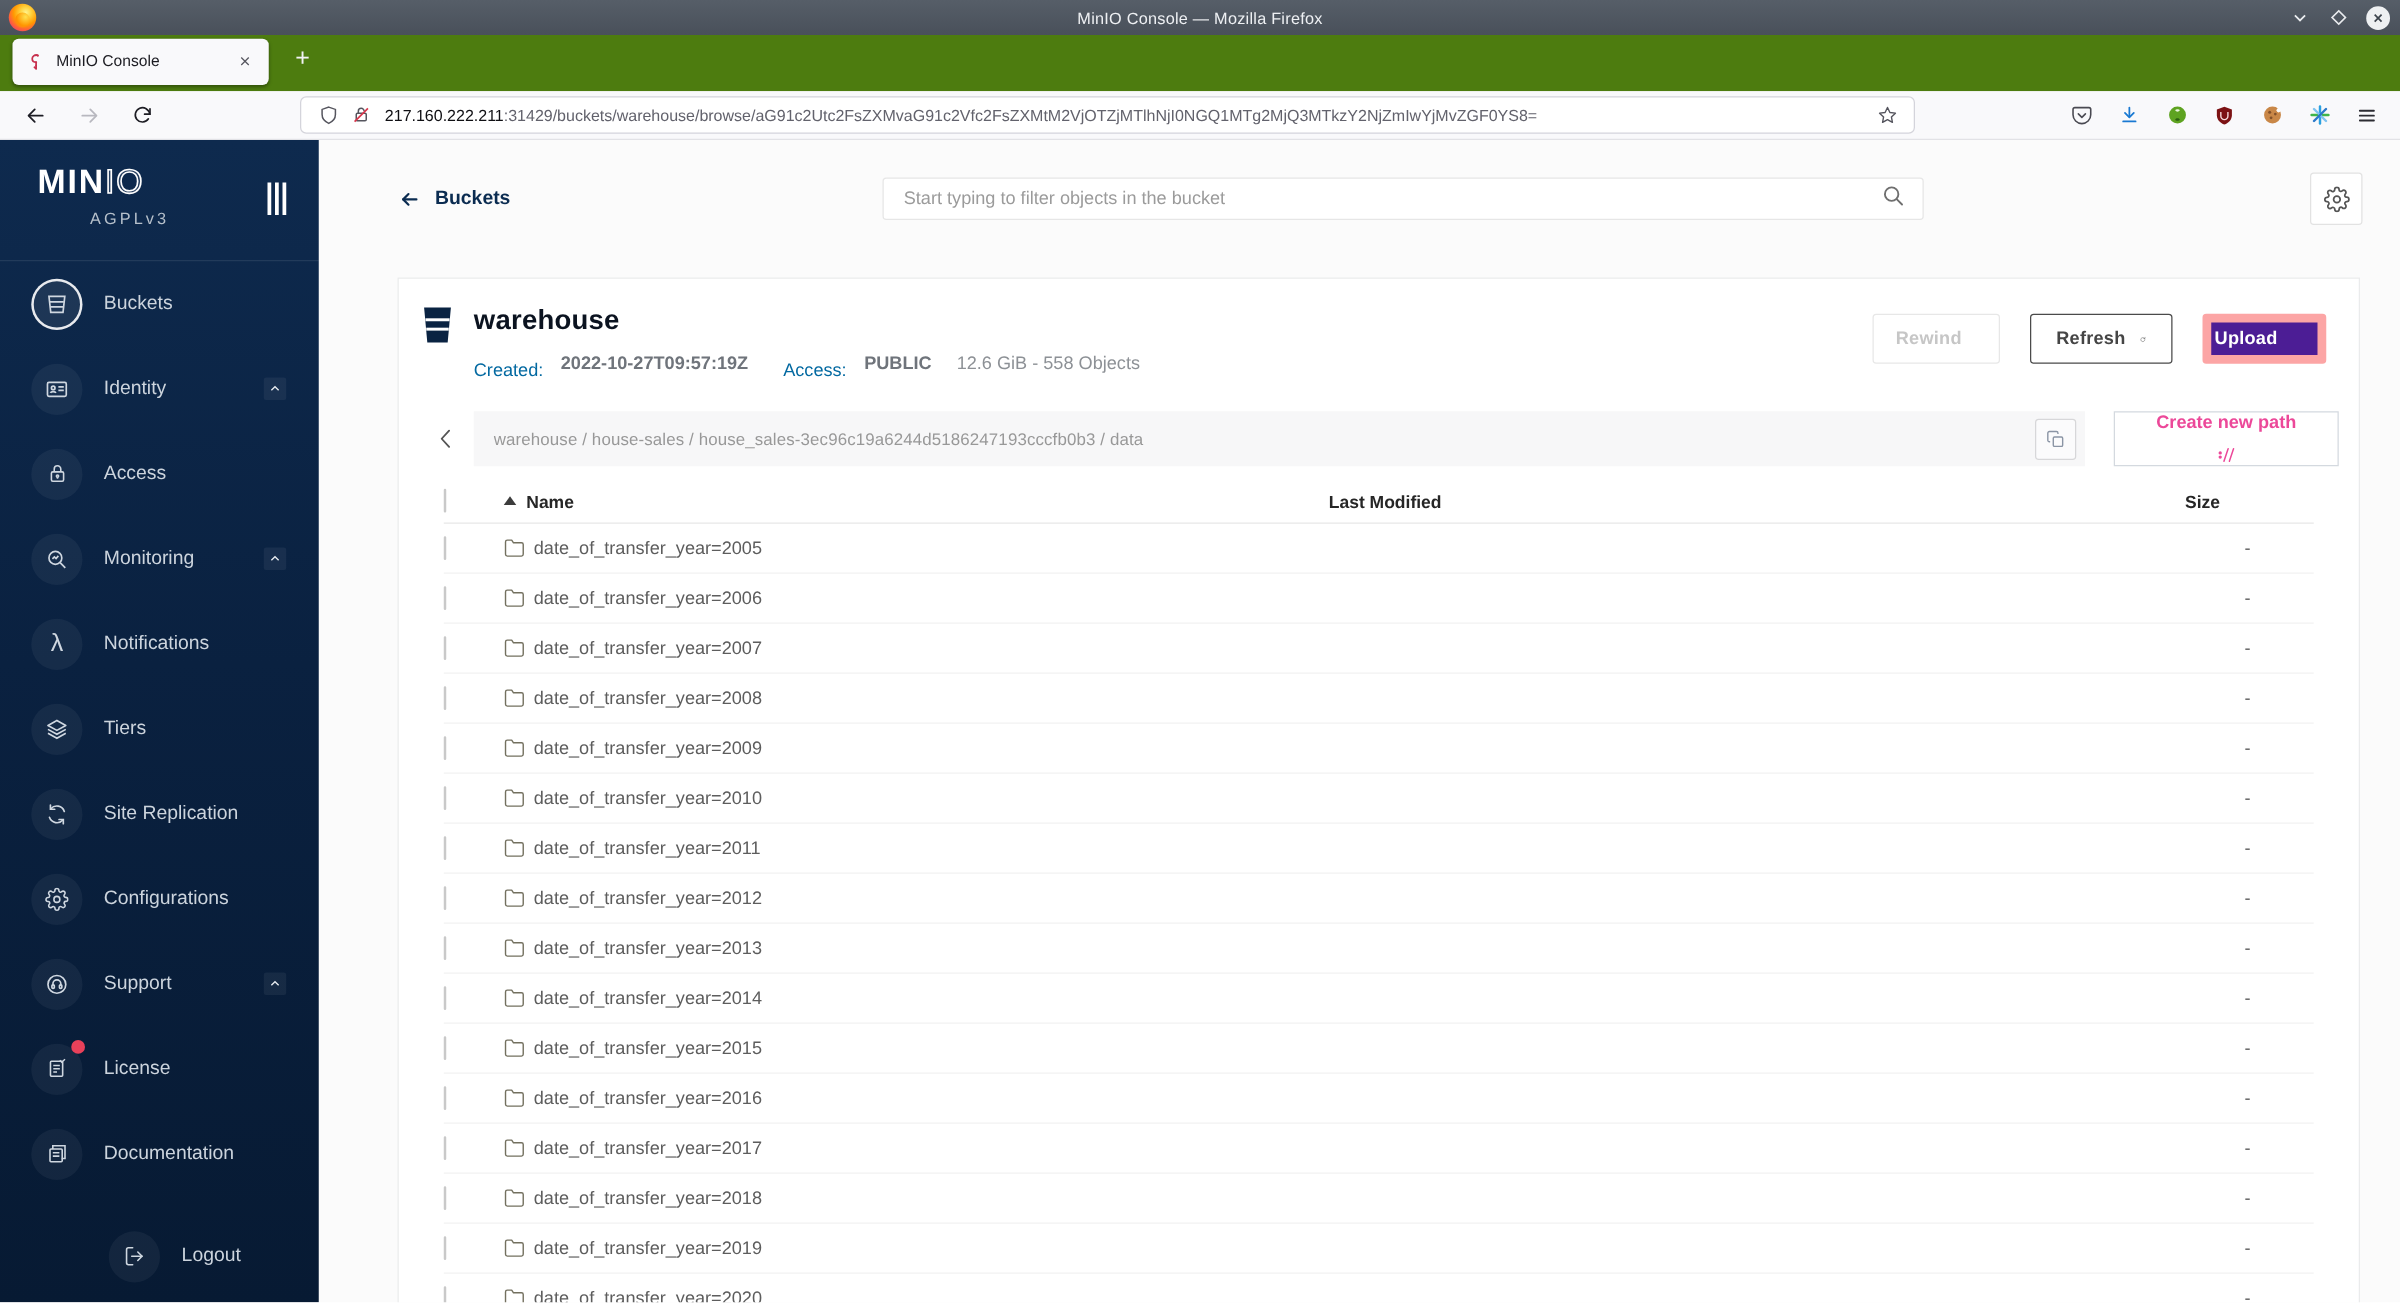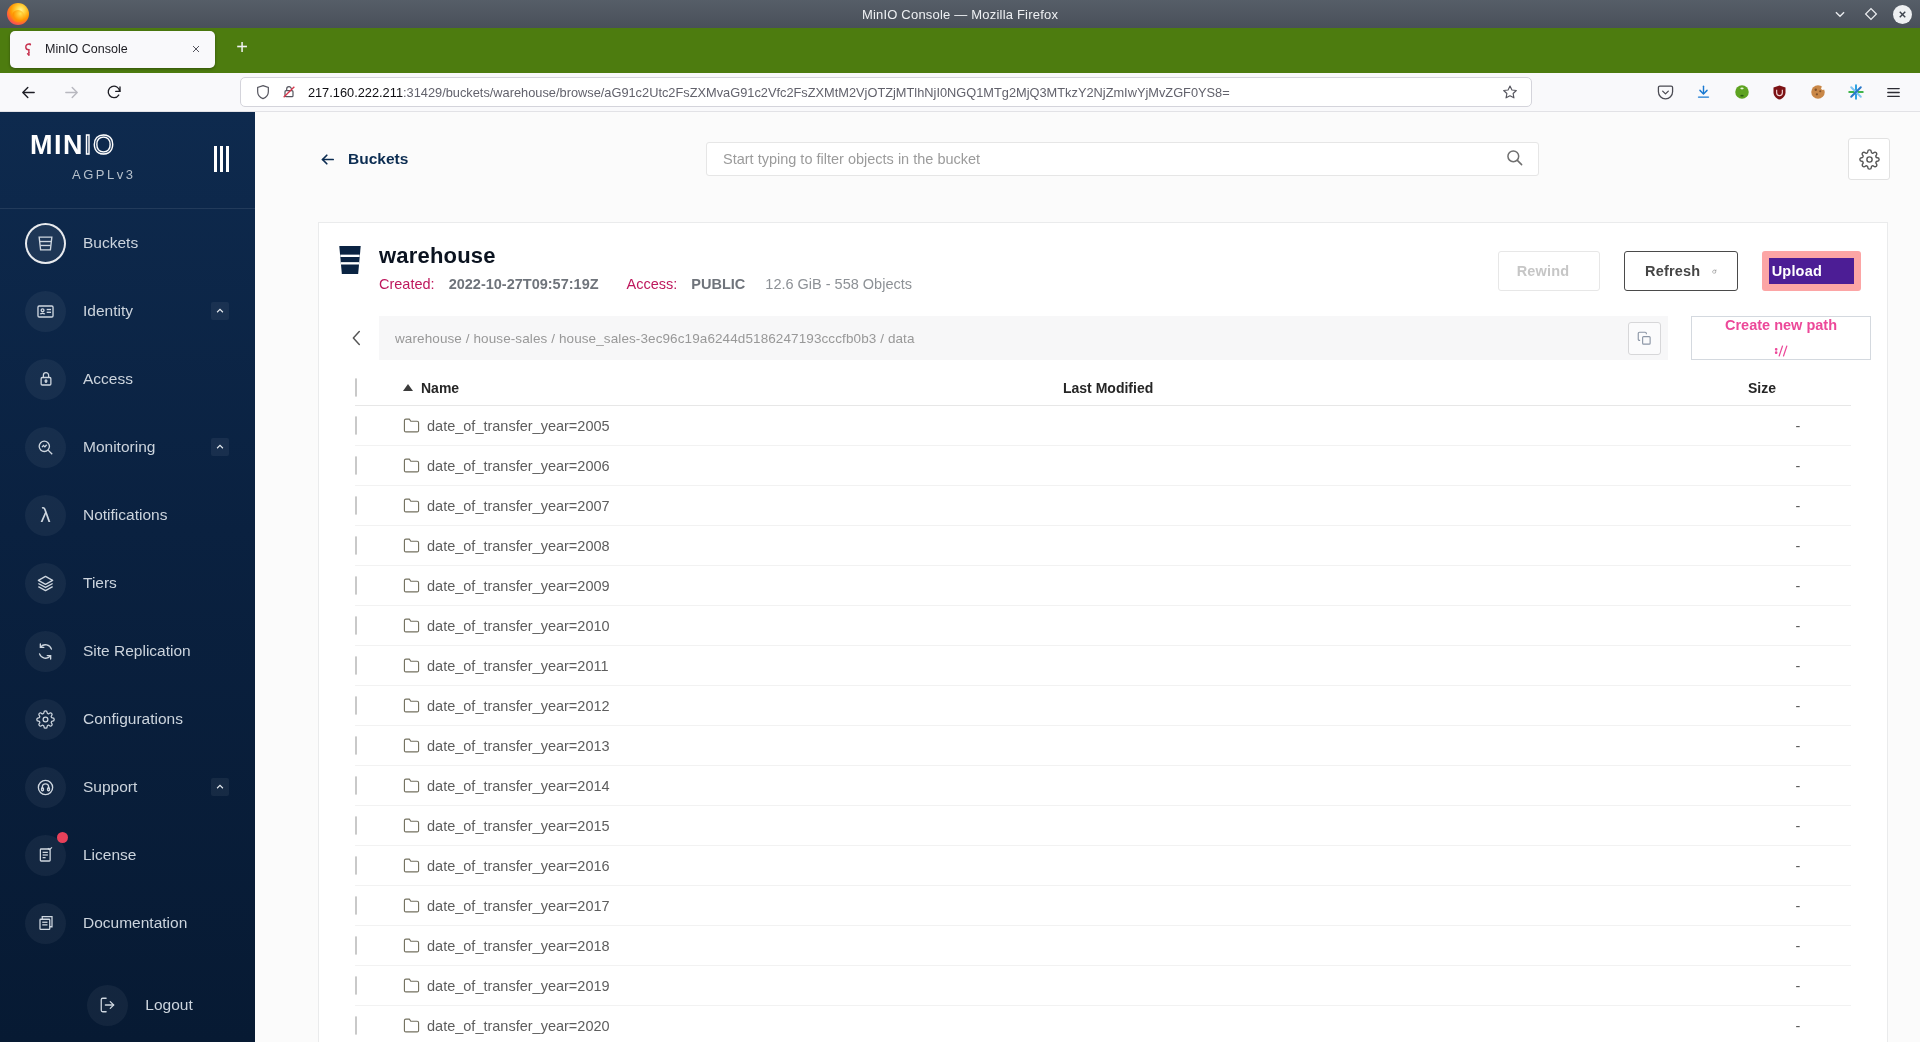--- a/index.html
+++ b/index.html
@@ -64,21 +64,21 @@
   .search-box input::placeholder { color:#9b9b9b; }
   .search-box .mag { color:#6f6f6f; }
   .gear-btn { margin-left:auto; width:42px; height:42px; background:#fff; border:1px solid #e2e2e2; border-radius:3px; display:flex; align-items:center; justify-content:center; color:#555; cursor:pointer; }
 
   .card { margin:42px 32px 0 27px; background:#fff; border:1px solid #eaebec; }
   .bucket-header { display:flex; align-items:flex-start; padding:20px 26px 16px 18px; }
   .bucket-big-icon { margin-top:2px; color:#0a2342; }
   .bucket-head-text { margin-left:16px; }
   .bucket-title { font-size:22px; font-weight:600; color:#0b1320; letter-spacing:.2px; }
   .bucket-meta { display:flex; align-items:center; gap:14px; margin-top:7px; font-size:14.5px; }
-  .meta-label { color:#be185d; }
+  .meta-label { color:#0369a1;margin-top:13px; }
   .meta-value { color:#6f747b; font-weight:700; }
   .meta-summary { color:#8d9196; margin-left:6px; }
   .head-buttons { margin-left:auto; display:flex; gap:24px; margin-top:8px; }
   .btn { height:40px; border-radius:3px; display:flex; align-items:center; justify-content:center; gap:12px; font-size:14.5px; font-weight:600; letter-spacing:.2px; padding:0 20px; cursor:pointer; background:#fff; }
   .btn-rewind { width:102px; border:1px solid #e7e7e7; color:#c6c6c6; cursor:default; }
   .btn-refresh { width:114px; border:1px solid #4a4a4a; color:#454545; }
   .btn-upload { width:99px; border:7px solid #fca5a5; background:#4c1d95; color:#fff;justify-content:flex-end; }
 
   .browse-bar { display:flex; align-items:center; padding:8px 16px 10px 24px; }
   .chev-back { width:28px; height:30px; display:flex; align-items:center; justify-content:center; color:#555; cursor:pointer; }

